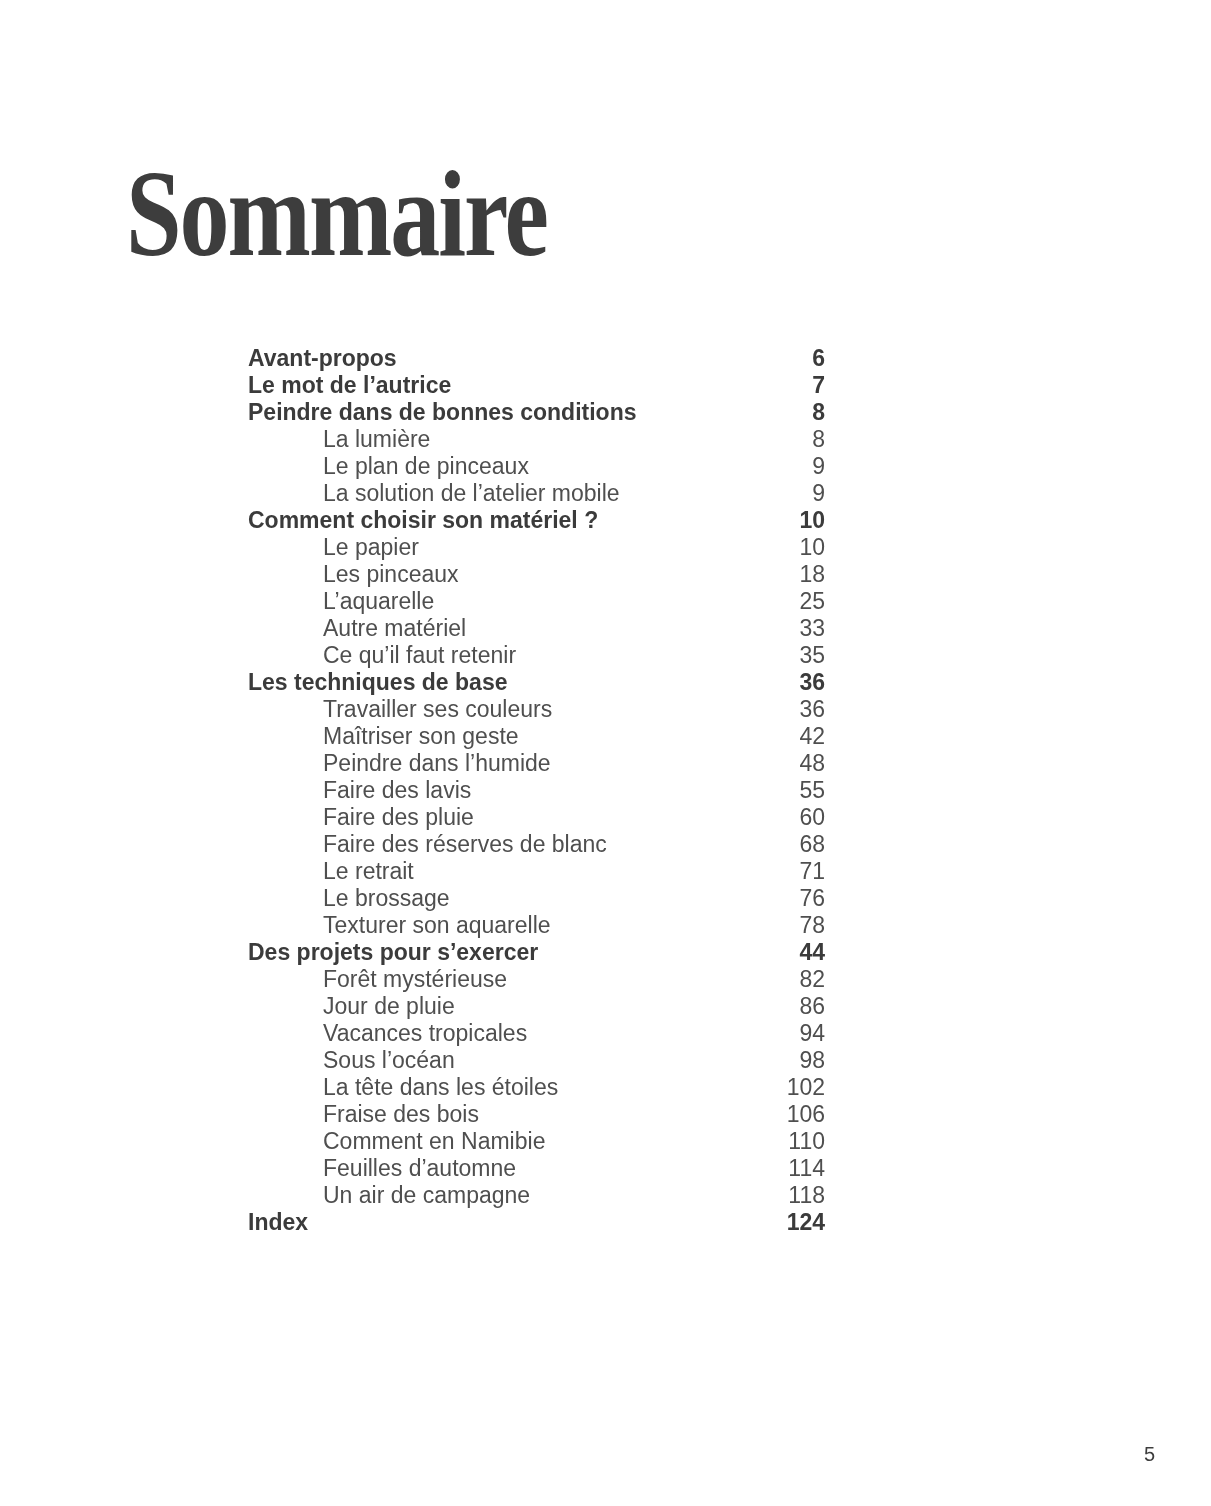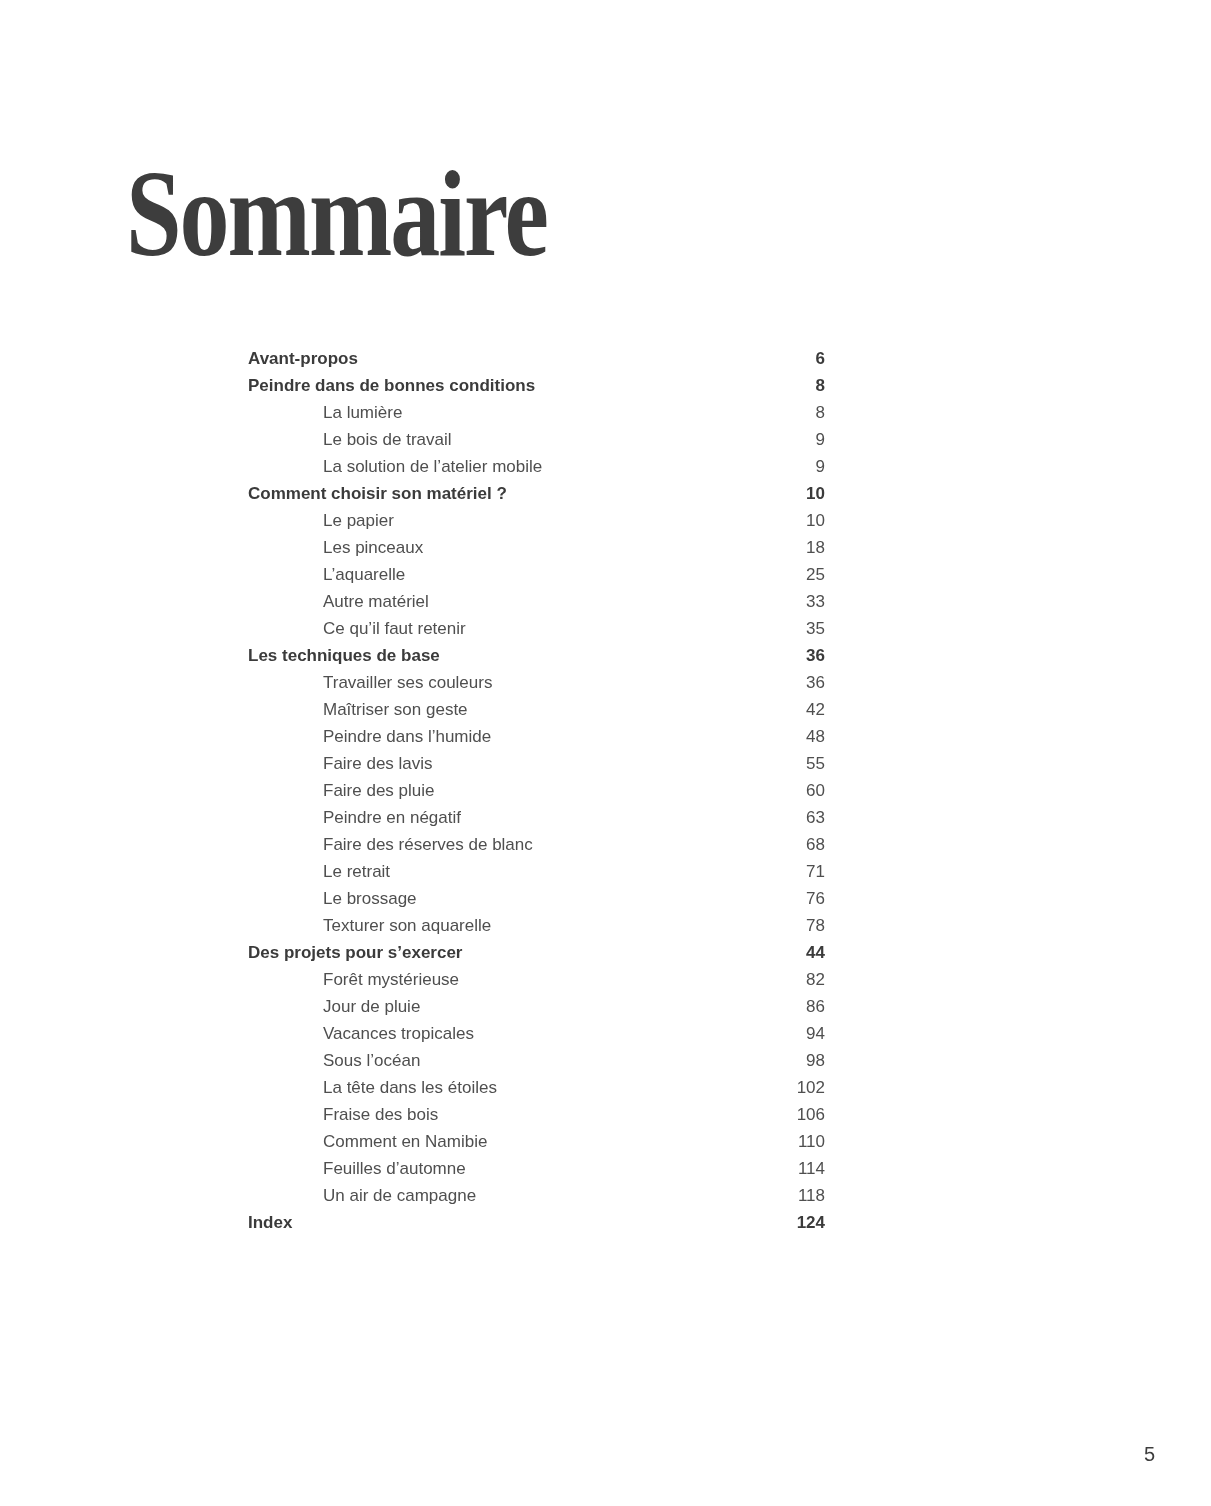--- a/index.html
+++ b/index.html
@@ -34,21 +34,21 @@
     position: absolute;
     left: 248px;
     top: 345px;
     width: 577px;
   }
   .toc-row {
     display: flex;
     justify-content: space-between;
     align-items: baseline;
     line-height: 27px;
-    font-size: 17px;
+    font-size: 23px;
     color: #4f4f4f;
   }
   .toc-row .label {
     white-space: nowrap;
   }
   .toc-row .pagenum {
     white-space: nowrap;
     text-align: right;
   }
   .toc-row.chapter {
@@ -71,29 +71,33 @@
 <body>
 
 <div class="page">
   <h1 class="title">Sommaire</h1>
   <div class="toc">
       <div class="toc-row chapter">
         <span class="label">Avant-propos</span>
         <span class="pagenum">6</span>
       </div>
       <div class="toc-row chapter">
+        <span class="label">Le mot de l’autrice</span>
+        <span class="pagenum">7</span>
+      </div>
+      <div class="toc-row chapter">
         <span class="label">Peindre dans de bonnes conditions</span>
         <span class="pagenum">8</span>
       </div>
       <div class="toc-row sub">
         <span class="label">La lumière</span>
         <span class="pagenum">8</span>
       </div>
       <div class="toc-row sub">
-        <span class="label">Le bois de travail</span>
+        <span class="label">Le plan de pinceaux</span>
         <span class="pagenum">9</span>
       </div>
       <div class="toc-row sub">
         <span class="label">La solution de l’atelier mobile</span>
         <span class="pagenum">9</span>
       </div>
       <div class="toc-row chapter">
         <span class="label">Comment choisir son matériel ?</span>
         <span class="pagenum">10</span>
       </div>
@@ -133,24 +137,20 @@
         <span class="label">Peindre dans l’humide</span>
         <span class="pagenum">48</span>
       </div>
       <div class="toc-row sub">
         <span class="label">Faire des lavis</span>
         <span class="pagenum">55</span>
       </div>
       <div class="toc-row sub">
         <span class="label">Faire des pluie</span>
         <span class="pagenum">60</span>
-      </div>
-      <div class="toc-row sub">
-        <span class="label">Peindre en négatif</span>
-        <span class="pagenum">63</span>
       </div>
       <div class="toc-row sub">
         <span class="label">Faire des réserves de blanc</span>
         <span class="pagenum">68</span>
       </div>
       <div class="toc-row sub">
         <span class="label">Le retrait</span>
         <span class="pagenum">71</span>
       </div>
       <div class="toc-row sub">

